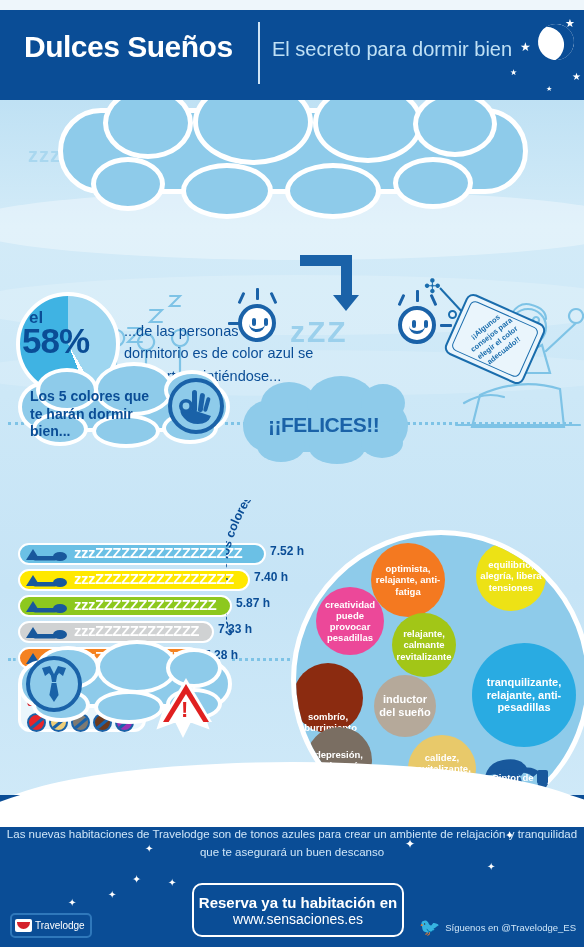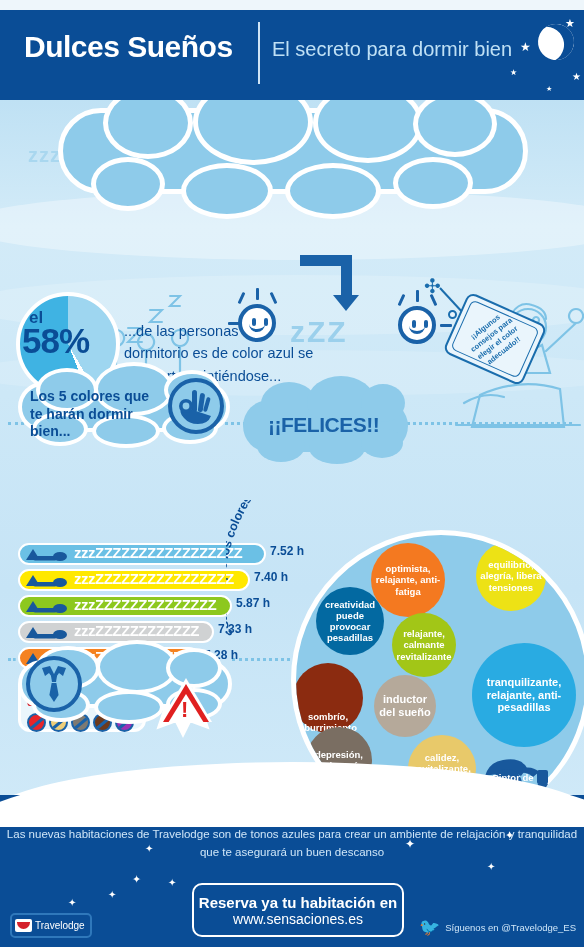--- a/index.html
+++ b/index.html
@@ -600,21 +600,21 @@
       </svg>
     </div>
 
     <div class="big-circle" id="sens-root">
         <div class="sens-dot" style="left: 75px; top: 8px; width: 74px; height: 74px; background: rgb(244, 121, 32); font-size: 9.5px;">
           <span>optimista, relajante, anti-fatiga</span>
         </div>
         <div class="sens-dot" style="left: 168px; top: 6px; width: 70px; height: 70px; background: rgb(237, 226, 21); font-size: 9.5px; margin-left: 12px;">
           <span>equilibrio, alegría, libera tensiones</span>
         </div>
-        <div class="sens-dot" style="left: 20px; top: 52px; width: 68px; height: 68px; background: #0369a1; font-size: 9.5px;">
+        <div class="sens-dot" style="left: 20px; top: 52px; width: 68px; height: 68px; background: #ec4899; font-size: 9.5px;">
           <span>creatividad puede provocar pesadillas</span>
         </div>
         <div class="sens-dot" style="left: 96px; top: 78px; width: 64px; height: 64px; background: rgb(162, 198, 23); font-size: 9.5px;">
           <span>relajante, calmante revitalizante</span>
         </div>
         <div class="sens-dot" style="left: 176px; top: 108px; width: 104px; height: 104px; background: rgb(41, 171, 226); font-size: 11px;">
           <span>tranquilizante, relajante, anti-pesadillas</span>
         </div>
         <div class="sens-dot" style="left: -3px; top: 128px; width: 70px; height: 70px; background: rgb(139, 43, 16); font-size: 9.5px; align-items: flex-end;">
           <span>sombrío, aburrimiento</span>

